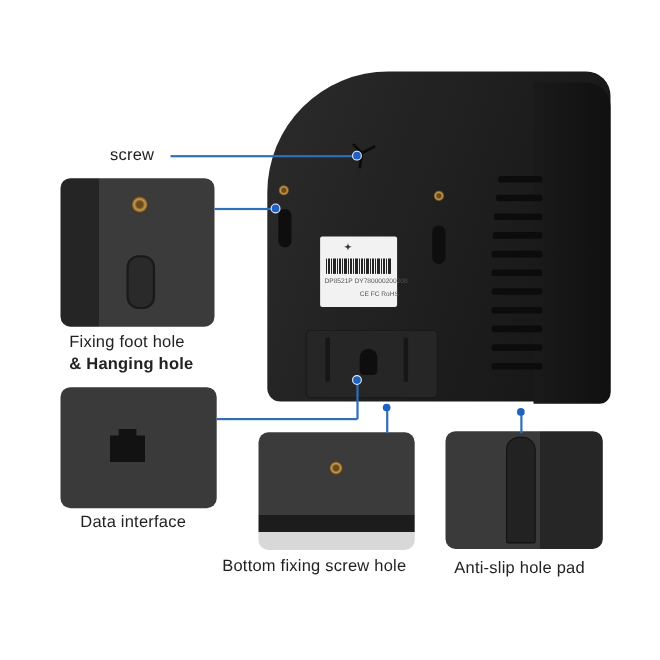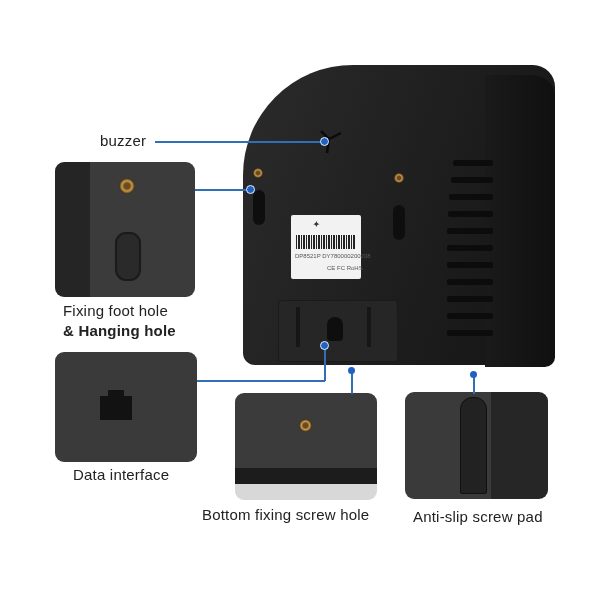--- a/index.html
+++ b/index.html
@@ -62,21 +62,21 @@
     <div class="stext" style="left:36px;top:50px;">CE FC RoHS</div>
   </div>
 
   <div class="foot">
     <div class="abs" style="left:17px;top:6px;width:4px;height:40px;background:#161616;"></div>
     <div class="abs" style="left:88px;top:6px;width:4px;height:40px;background:#161616;"></div>
     <div class="keyhole" style="left:48px;top:16px;width:16px;height:24px;border-radius:8px 8px 4px 4px;"></div>
   </div>
 </div>
 
-<div class="label" style="left:100px;top:132px;">buzzer</div>
+<div class="label" style="left:100px;top:132px;">screw</div>
 <div class="line" style="left:155px;top:141px;width:170px;height:1.5px;"></div>
 <div class="dot" style="left:320px;top:137px;"></div>
 
 <div class="inset" style="left:55px;top:162px;width:140px;height:135px;background:linear-gradient(90deg,#252525 0 25%,#3b3b3b 25%);">
   <div class="screw" style="left:64px;top:16px;width:16px;height:16px;"></div>
   <div class="keyhole" style="left:60px;top:70px;width:22px;height:45px;border-radius:11px;background:#2a2a2a;border:2px solid #1a1a1a;"></div>
 </div>
 <div class="line" style="left:195px;top:189px;width:53px;height:1.5px;"></div>
 <div class="dot" style="left:246px;top:185px;"></div>
 <div class="label" style="left:63px;top:302px;">Fixing foot hole</div>
@@ -95,13 +95,13 @@
 </div>
 <div class="line" style="left:351px;top:372px;width:1.5px;height:22px;"></div>
 <div class="dot small" style="left:348px;top:367px;"></div>
 <div class="label" style="left:202px;top:506px;">Bottom fixing screw hole</div>
 
 <div class="inset" style="left:405px;top:392px;width:143px;height:107px;background:linear-gradient(90deg,#3a3a3a 0 60%,#262626 60%);">
   <div class="abs" style="left:55px;top:5px;width:25px;height:95px;background:#222;border-radius:12px 12px 2px 2px;border:1px solid #111;"></div>
 </div>
 <div class="line" style="left:473px;top:376px;width:1.5px;height:18px;"></div>
 <div class="dot small" style="left:470px;top:371px;"></div>
-<div class="label" style="left:413px;top:508px;">Anti-slip screw pad</div>
+<div class="label" style="left:413px;top:508px;">Anti-slip hole pad</div>
 
 </body></html>

